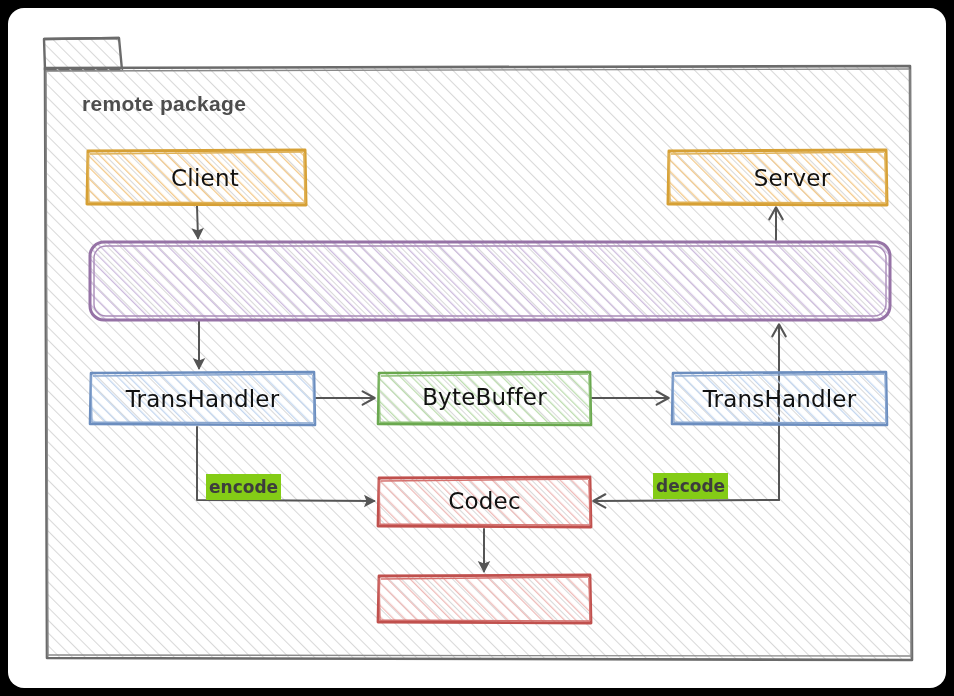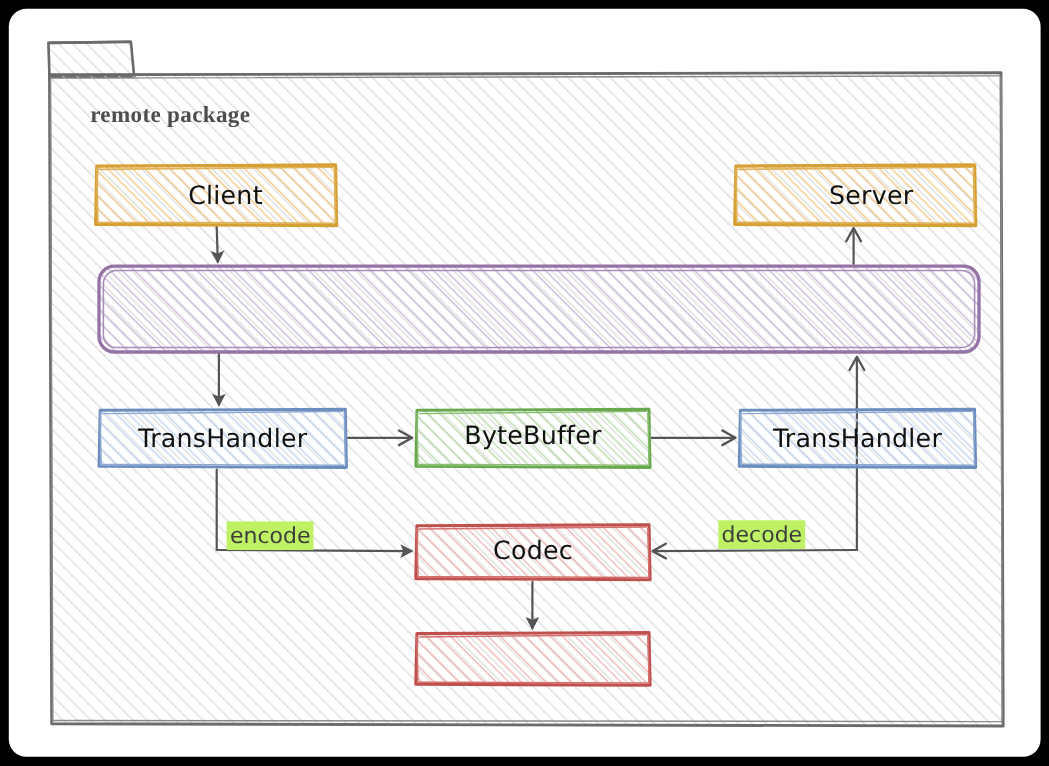--- a/index.html
+++ b/index.html
@@ -45,31 +45,32 @@
     white-space: nowrap;
     pointer-events: none;
   }
   .edge-label {
     position: absolute;
     display: flex;
     align-items: center;
     justify-content: center;
     color: #3d3d3d;
     font-family: "DejaVu Sans", sans-serif;
-    font-size: 20px;
-    background: #bef264;
+    font-size: 17px;
+    background: #84cc16;
     padding: 0 3px;
     white-space: nowrap;
     pointer-events: none;
+    font-weight: bold;
   }
   #package-title {
     position: absolute;
     left: 82px;
     top: 92px;
-    font-family: Liberation Serif, serif;
+    font-family: Liberation Sans, sans-serif;
     font-size: 21px;
     font-weight: bold;
     color: #4d4d4d;
     letter-spacing: .3px;
     white-space: nowrap;
   }
 </style>
 </head>
 <body>
 

